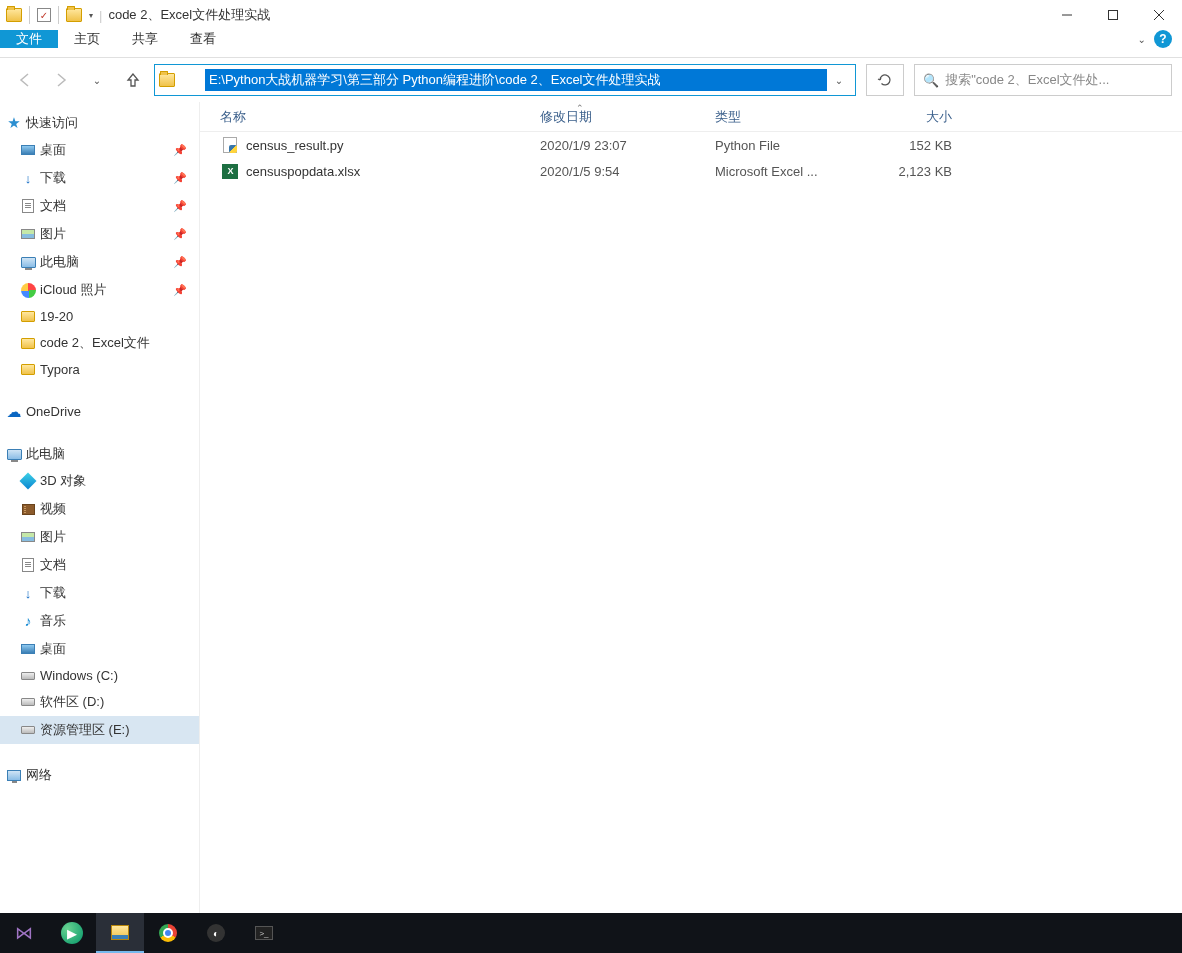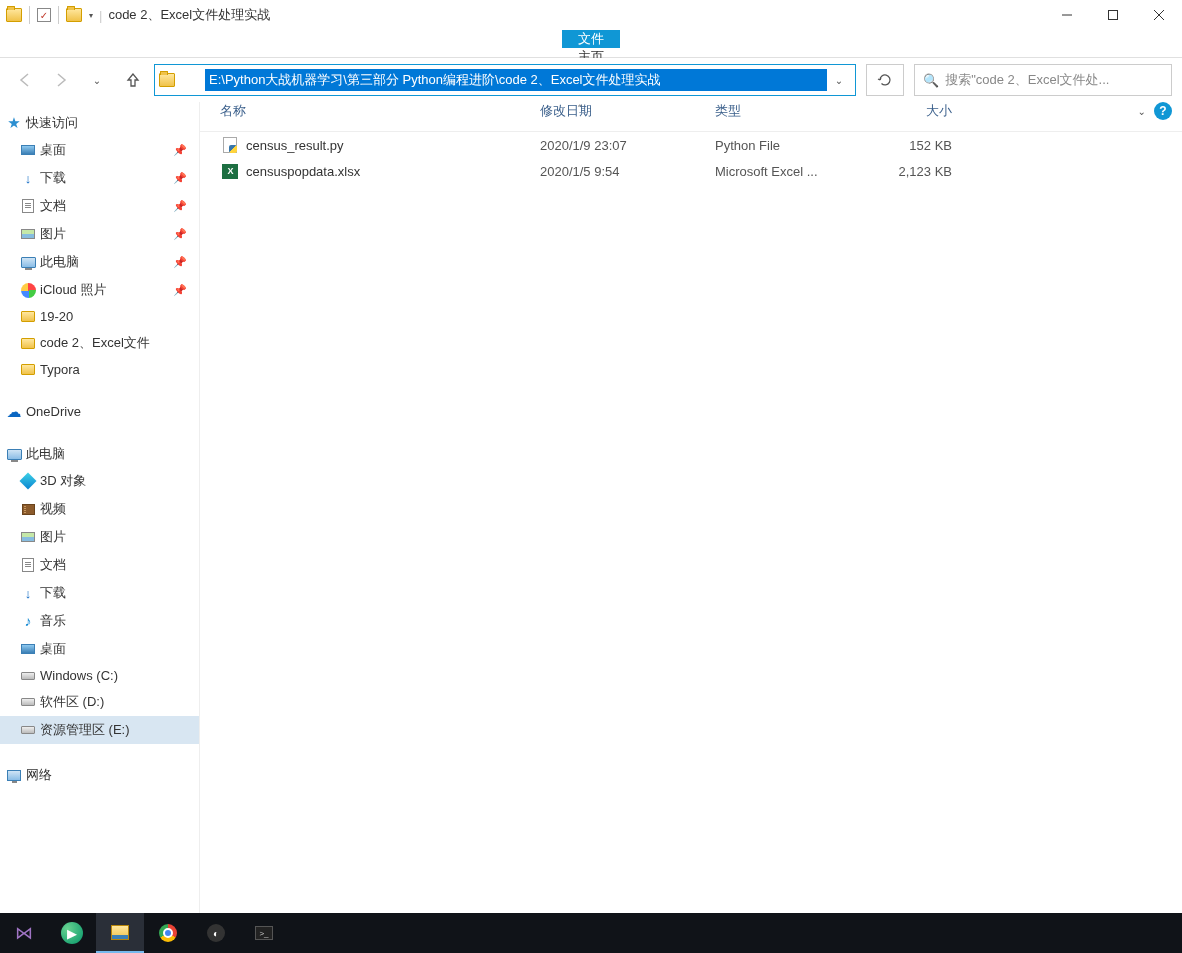--- a/index.html
+++ b/index.html
@@ -10,21 +10,21 @@
 .tb-folder{width:16px;height:14px;background:linear-gradient(#ffe79e,#f0c24a);border:1px solid #d39e00;border-radius:1px;position:relative;}
 .tb-folder:before{content:"";position:absolute;top:-3px;left:0;width:6px;height:3px;background:#f0c24a;border:1px solid #d39e00;border-bottom:none;border-radius:1px 1px 0 0;}
 .tb-sep{width:1px;height:18px;background:#ccc;margin:0 4px;}
 .tb-check{width:14px;height:14px;border:1px solid #888;display:flex;align-items:center;justify-content:center;color:#c0392b;font-size:10px;}
 .tb-drop{font-size:8px;color:#555;margin-left:4px;}
 .tb-title-sep{color:#ccc;margin:0 6px;}
 .tb-title{color:#333;}
 .win-controls{margin-left:auto;display:flex;}
 .win-btn{width:46px;height:30px;display:flex;align-items:center;justify-content:center;color:#333;}
 .win-btn svg{width:12px;height:12px;}
-.ribbon{height:28px;background:#fff;display:flex;align-items:center;border-bottom:1px solid #e0e0e0;flex-direction:column;}
+.ribbon{height:28px;background:#fff;display:flex;align-items:flex-start;border-bottom:1px solid #e0e0e0;}
 .ribbon-tab{padding:0 16px;display:flex;align-items:center;color:#333;cursor:default;}
 .ribbon-tab.active{background:#1097d5;color:#fff;}
 .ribbon-end{margin-left:auto;display:flex;align-items:center;padding-right:10px;gap:8px;}
 .help-icon{width:18px;height:18px;border-radius:50%;background:#1097d5;color:#fff;display:flex;align-items:center;justify-content:center;font-size:12px;font-weight:bold;}
 .chev{font-size:10px;color:#555;}
 .navrow{height:44px;display:flex;align-items:center;padding:0 10px;gap:6px;background:#fff;}
 .nav-btn{width:30px;height:30px;display:flex;align-items:center;justify-content:center;color:#555;}
 .nav-btn.dis{color:#bbb;}
 .addr{flex:1;height:32px;border:1px solid #1097d5;display:flex;align-items:center;padding:0 4px;}
 .addr .tb-folder{margin-right:6px;flex-shrink:0;}
@@ -54,21 +54,21 @@
 .doc-icon{width:12px;height:14px;border:1px solid #888;background:#fff;position:relative;}
 .doc-icon:before{content:"";position:absolute;top:3px;left:2px;right:2px;height:1px;background:#888;box-shadow:0 2px 0 #888,0 4px 0 #888;}
 .pic-icon{width:14px;height:10px;border:1px solid #888;background:linear-gradient(#c5e8a8 50%,#87bde0 50%);}
 .drive-icon{width:14px;height:8px;border:1px solid #888;border-radius:1px;background:linear-gradient(#eee,#bbb);}
 .icloud-icon{width:15px;height:15px;border-radius:50%;background:conic-gradient(#f44 0 90deg,#4c4 90deg 180deg,#48f 180deg 270deg,#fc4 270deg 360deg);}
 .mus-icon{color:#0a84d1;font-size:14px;}
 .vid-icon{width:13px;height:11px;border:1px solid #69431c;background:#8b5a2b;position:relative;}
 .vid-icon:before{content:"";position:absolute;left:1px;top:1px;bottom:1px;width:2px;background:repeating-linear-gradient(#c79860 0 1px,transparent 1px 2px);}
 .threed-icon{width:12px;height:12px;background:linear-gradient(135deg,#3dd1e6,#0a84d1);transform:rotate(45deg);}
 .content{flex:1;display:flex;flex-direction:column;}
-.cols{height:30px;display:flex;align-items:flex-start;border-bottom:1px solid #eee;color:#3a5f8b;padding-left:20px;}
+.cols{height:30px;display:flex;align-items:center;border-bottom:1px solid #eee;color:#3a5f8b;padding-left:20px;}
 .col-name{width:320px;}
 .col-date{width:175px;}
 .col-type{width:155px;}
 .col-size{width:100px;text-align:right;padding-right:18px;}
 .sort-ind{position:absolute;left:376px;top:1px;font-size:9px;color:#777;}
 .cols-wrap{position:relative;}
 .filerow{height:26px;display:flex;align-items:center;padding-left:20px;color:#333;}
 .frow-icon{width:20px;display:flex;align-items:center;justify-content:center;margin-right:6px;}
 .py-icon{width:14px;height:16px;border:1px solid #aaa;background:#fff;position:relative;}
 .py-icon:after{content:"";position:absolute;right:-1px;bottom:-1px;width:8px;height:8px;background:linear-gradient(135deg,#3776ab 50%,#ffd43b 50%);border-radius:2px;}

